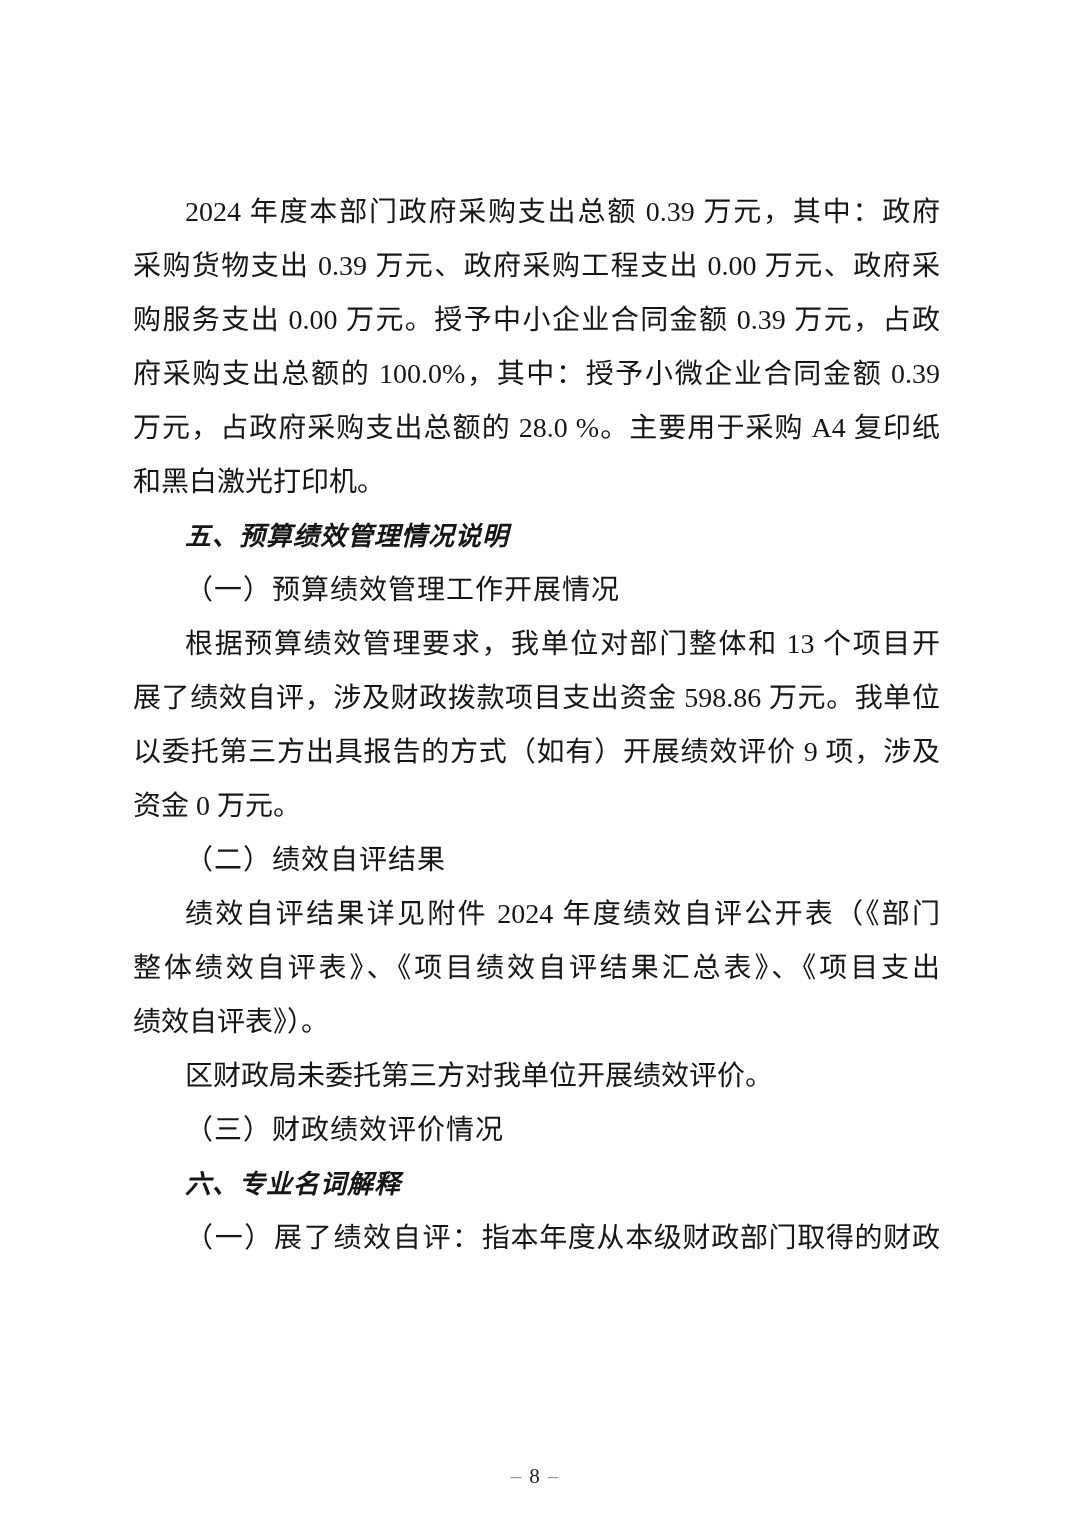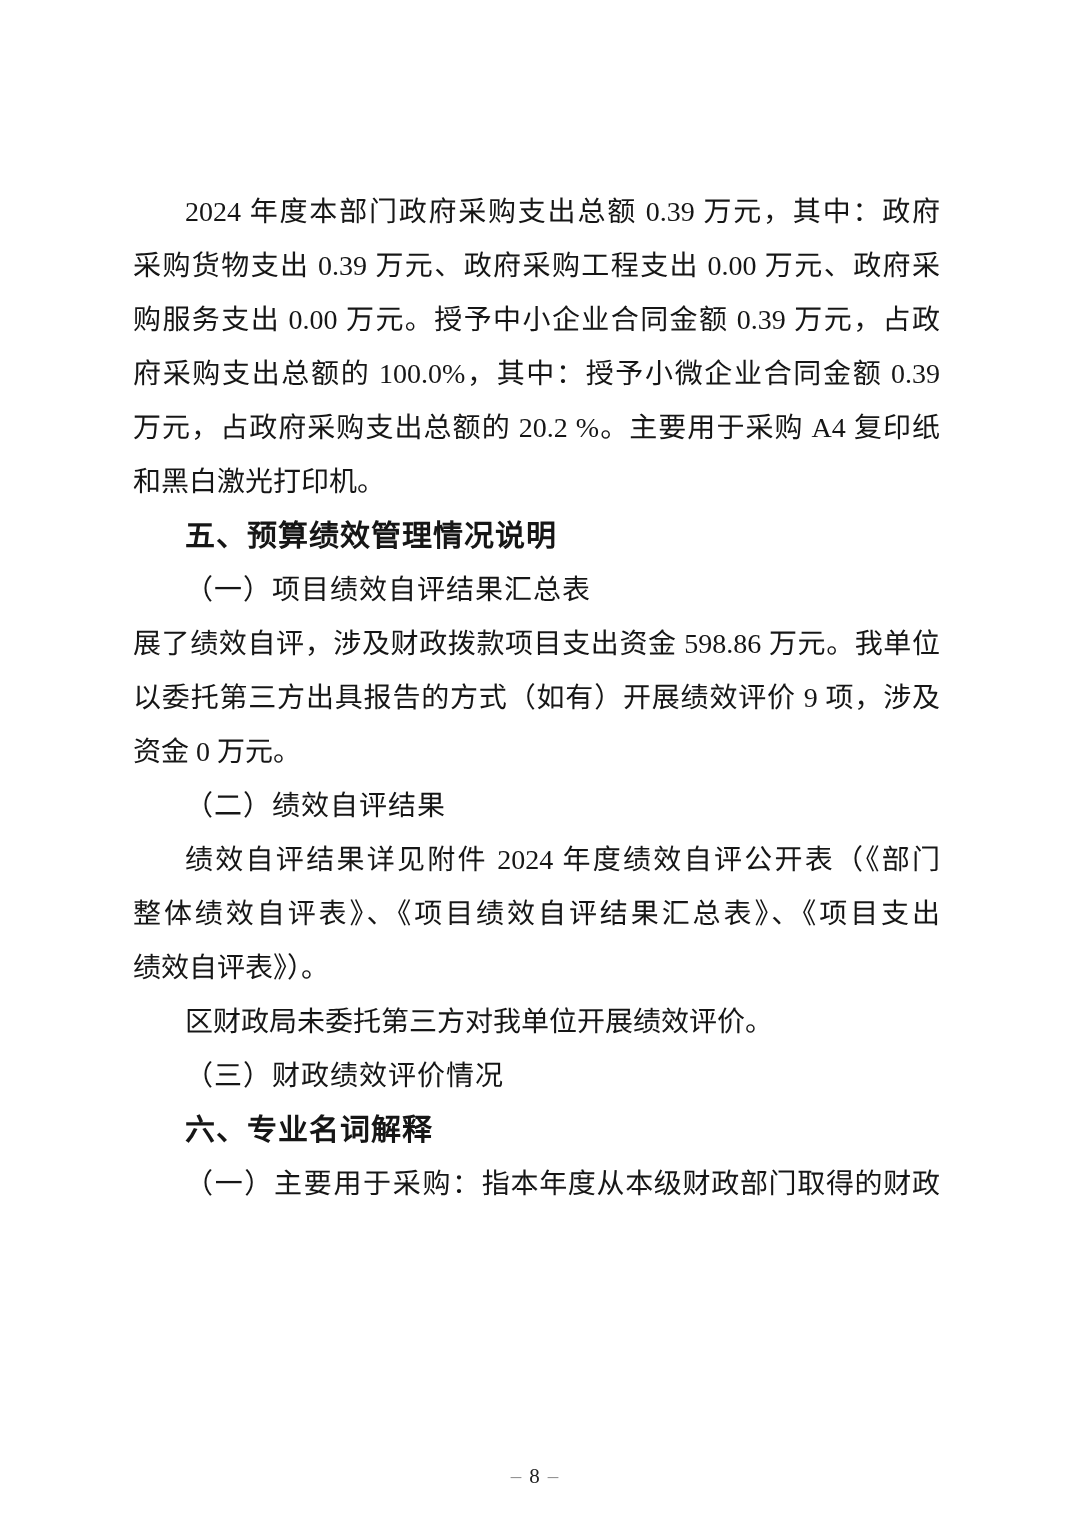--- a/index.html
+++ b/index.html
@@ -29,24 +29,25 @@
     white-space: nowrap;
   }
   .ln.lastline {
     text-align: center;
     text-align-last: left;
   }
   .ln.ind { text-indent: 52px; }
   .heading {
     font-family: "Liberation Sans", "DejaVu Sans", sans-serif;
     font-weight: 700;
-    font-size: 30px;
+    font-size: 26px;
     letter-spacing: 1px;
     text-align: left;
     text-align-last: left;
+    font-style: italic;
   }
   .kai {
     font-family: "Liberation Serif", "DejaVu Serif", serif;
     letter-spacing: 1px;
     text-align: left;
     text-align-last: left;
   }
   .term-lead { letter-spacing: 1px; }
   .footer {
     position: absolute;
@@ -63,38 +64,39 @@
 </head>
 <body>
 
 <div class="page">
   <div class="doc">
 
     <div class="ln ind">2024 年度本部门政府采购支出总额 0.39 万元，其中：政府</div>
     <div class="ln">采购货物支出 0.39 万元、政府采购工程支出 0.00 万元、政府采</div>
     <div class="ln">购服务支出 0.00 万元。授予中小企业合同金额 0.39 万元，占政</div>
     <div class="ln">府采购支出总额的 100.0%，其中：授予小微企业合同金额 0.39</div>
-    <div class="ln">万元，占政府采购支出总额的 20.2 %。主要用于采购 A4 复印纸</div>
+    <div class="ln">万元，占政府采购支出总额的 28.0 %。主要用于采购 A4 复印纸</div>
     <div class="ln lastline">和黑白激光打印机。</div>
 
     <div class="ln lastline ind heading">五、预算绩效管理情况说明</div>
 
-    <div class="ln lastline ind kai">（一）项目绩效自评结果汇总表</div>
+    <div class="ln lastline ind kai">（一）预算绩效管理工作开展情况</div>
+    <div class="ln ind">根据预算绩效管理要求，我单位对部门整体和 13 个项目开</div>
     <div class="ln">展了绩效自评，涉及财政拨款项目支出资金 598.86 万元。我单位</div>
     <div class="ln">以委托第三方出具报告的方式（如有）开展绩效评价 9 项，涉及</div>
     <div class="ln lastline">资金 0 万元。</div>
 
     <div class="ln lastline ind kai">（二）绩效自评结果</div>
     <div class="ln ind">绩效自评结果详见附件 2024 年度绩效自评公开表（《部门</div>
     <div class="ln">整体绩效自评表》、《项目绩效自评结果汇总表》、《项目支出</div>
     <div class="ln lastline">绩效自评表》）。</div>
 
     <div class="ln lastline ind">区财政局未委托第三方对我单位开展绩效评价。</div>
     <div class="ln lastline ind kai">（三）财政绩效评价情况</div>
 
     <div class="ln lastline ind heading">六、专业名词解释</div>
 
-    <div class="ln ind"><span class="term-lead">（一）主要用于采购：</span><span>指本年度从本级财政部门取得的财政</span></div>
+    <div class="ln ind"><span class="term-lead">（一）展了绩效自评：</span><span>指本年度从本级财政部门取得的财政</span></div>
 
   </div>
 
   <div class="footer"><span class="dash">–</span><span>8</span><span class="dash">–</span></div>
 </div>
 
 </body></html>

